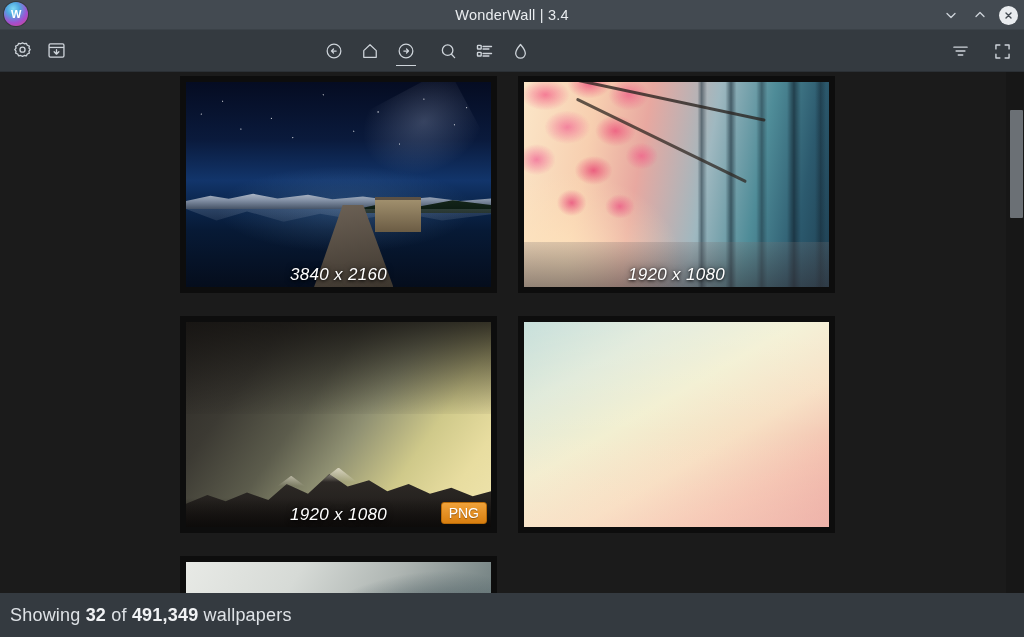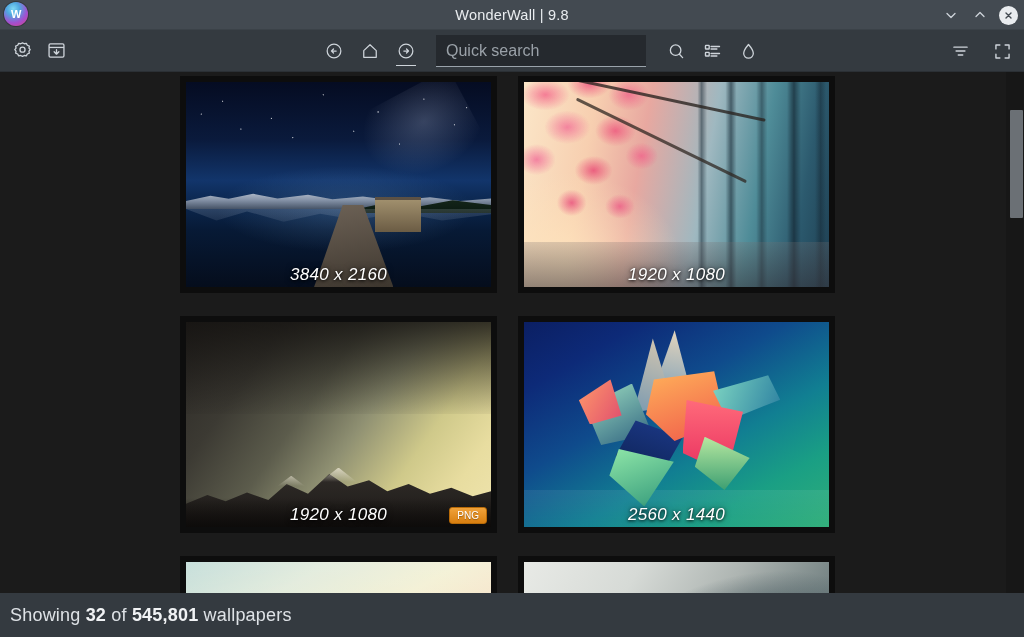--- a/index.html
+++ b/index.html
@@ -131,21 +131,21 @@
     text-shadow: 0 1px 3px rgba(0,0,0,0.85), 0 0 6px rgba(0,0,0,0.6);
     pointer-events: none;
     letter-spacing: 0.3px;
   }
   .fmt-badge {
     position: absolute;
     right: 10px; bottom: 9px;
     background: linear-gradient(#f0a23a, #d97f10);
     border: 1px solid #b76a08;
     color: #fff;
-    font-size: 10px;
+    font-size: 14px;
     padding: 2px 7px 2px 7px;
     border-radius: 3px;
     line-height: 1.15;
     text-shadow: 0 1px 1px rgba(0,0,0,0.35);
   }
 
   
   .art-lake {
     width: 100%; height: 100%;
     background:
@@ -373,21 +373,21 @@
 </style>
 </head>
 <body>
 
 <div class="app">
 
   <div class="titlebar">
     <div class="app-logo">
       <span>W</span>
     </div>
-    <div class="title-text">WonderWall | 9.8</div>
+    <div class="title-text">WonderWall | 3.4</div>
     <div class="win-ctrls">
       <div class="win-btn">
         <svg width="14" height="14" viewBox="0 0 14 14">
             <path d="M3 5.5 L7 9.5 L11 5.5" fill="none" stroke="currentColor" stroke-width="1.3" stroke-linecap="round" stroke-linejoin="round"></path>
           </svg>
       </div>
       <div class="win-btn">
         <svg width="14" height="14" viewBox="0 0 14 14">
             <path d="M3 8.5 L7 4.5 L11 8.5" fill="none" stroke="currentColor" stroke-width="1.3" stroke-linecap="round" stroke-linejoin="round"></path>
           </svg>
@@ -429,21 +429,20 @@
         <svg width="20" height="20" viewBox="0 0 24 24" fill="none" stroke="currentColor" stroke-width="1.5">
           <path d="M4.5 11.5 L12 4.5 L19.5 11.5 L19.5 19.5 L4.5 19.5 Z" stroke-linejoin="round"></path>
         </svg>
       </div>
       <div class="ticon active">
         <svg width="20" height="20" viewBox="0 0 24 24" fill="none" stroke="currentColor" stroke-width="1.5">
           <circle cx="12" cy="12" r="8.2"></circle>
           <path d="M9.4 12 L14.6 12 M12.6 9.6 L15 12 L12.6 14.4" stroke-linecap="round" stroke-linejoin="round"></path>
         </svg>
       </div>
-      <input class="search-box tb-gap-left" type="text" placeholder="Quick search" style="">
       <div class="ticon tb-gap-left">
         <svg width="21" height="21" viewBox="0 0 24 24" fill="none" stroke="currentColor" stroke-width="1.5">
           <circle cx="11" cy="10.5" r="6"></circle>
           <line x1="15.4" y1="15.2" x2="19" y2="19" stroke-linecap="round"></line>
         </svg>
       </div>
       <div class="ticon">
         <svg width="21" height="21" viewBox="0 0 24 24" fill="none" stroke="currentColor" stroke-width="1.6">
           <rect x="4" y="5" width="4.2" height="4.2" rx="0.6"></rect>
           <rect x="4" y="13" width="4.2" height="4.2" rx="0.6"></rect>
@@ -517,38 +516,20 @@
               <div class="ridge"></div>
             <div class="snow"></div>
               <div class="snow2"></div>
             <div class="bottom-dark"></div>
           </div>
         </div>
         <div class="res-label">1920 x 1080</div>
         <div class="fmt-badge">PNG</div>
       </div>
 
-      <div class="thumb">
-        <div class="thumb-img">
-          <div class="art-poly">
-            <div class="band"></div>
-            <div class="sh p10"></div>
-              <div class="sh p1"></div>
-              <div class="sh p2"></div>
-            <div class="sh p8"></div>
-              <div class="sh p6"></div>
-              <div class="sh p3"></div>
-            <div class="sh p5"></div>
-              <div class="sh p4"></div>
-              <div class="sh p9"></div>
-            <div class="sh p7"></div>
-          </div>
-        </div>
-        <div class="res-label">2560 x 1440</div>
-      </div>
 
       <div class="thumb">
         <div class="thumb-img">
           <div class="art-city">
             <div class="haze"></div>
           </div>
         </div>
 
       </div>
 
@@ -566,18 +547,18 @@
     <div class="scrollbar">
       <div class="scroll-thumb"></div>
     </div>
   </div>
 
   <div class="statusbar">
     <div class="status-left">
       <span>Showing</span>
       <b>32</b>
       <span>of</span>
-      <b>545,801</b>
+      <b>491,349</b>
       <span>wallpapers</span>
     </div>
   </div>
 
 </div>
 
 </body></html>

